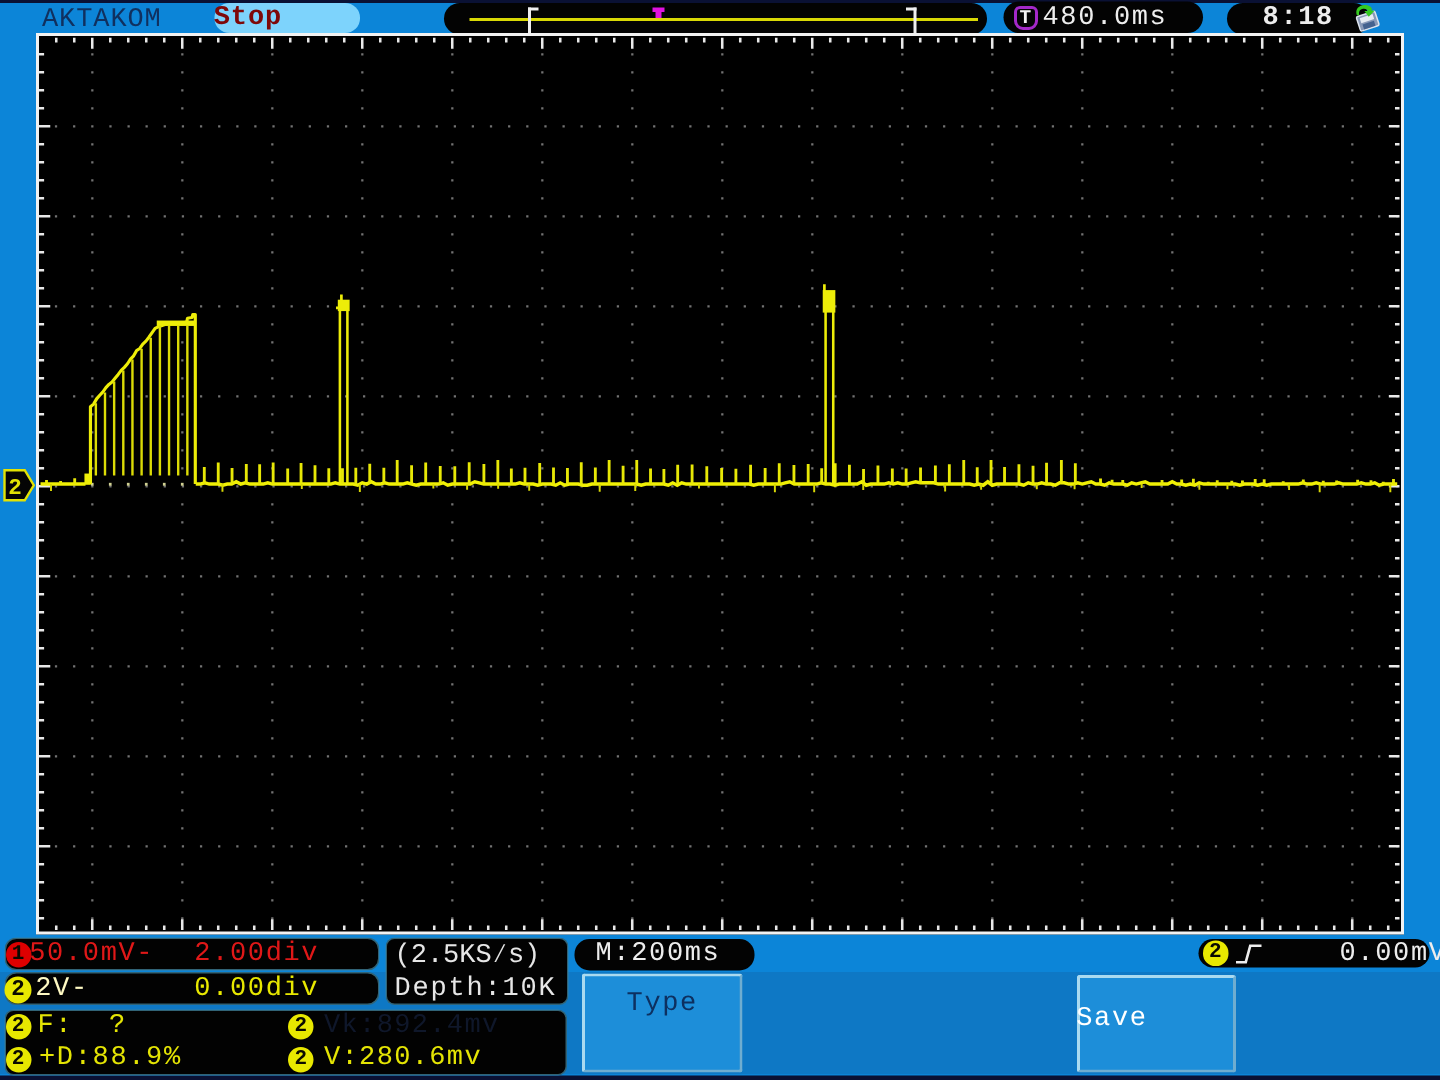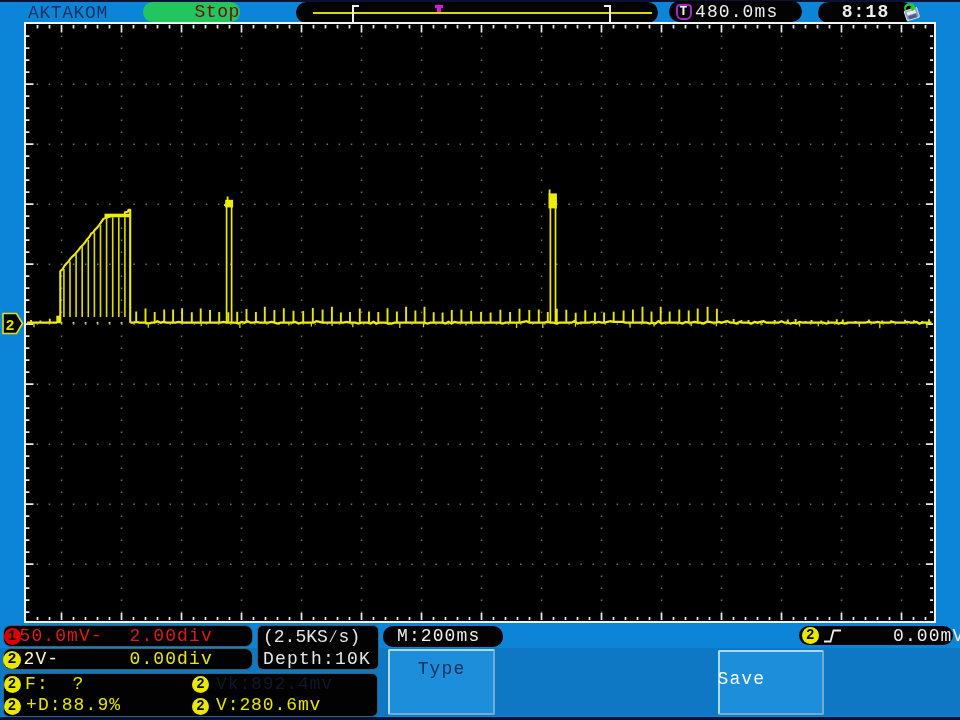--- a/index.html
+++ b/index.html
@@ -9,22 +9,22 @@
   .btn{position:absolute;background:#1d8ed9;border-style:solid;border-width:2px;
        border-color:#aadaf0 #6fadd0 #6fadd0 #aadaf0;box-sizing:border-box;border-radius:2px}
 </style></head>
 <body>
 
 <div class="abs" style="left:0;top:0;width:960px;height:2px;background:#0a1134"></div>
 <div class="abs" style="left:0;top:716.5px;width:960px;height:3.5px;background:#0a1134"></div>
 
 <div class="abs t18" style="left:28px;top:1.5px;height:22px;line-height:22px;color:#10305f;letter-spacing:0.6px">AKTAKOM</div>
 
-<div class="abs" style="left:142.5px;top:2px;width:97.5px;height:19.5px;background:#22c55e;border-radius:10px/9.75px;
-     text-align:right;line-height:20px;color:#7e0808;font-size:18px;font-weight:normal;letter-spacing:0.6px">Stop</div>
+<div class="abs" style="left:142.5px;top:2px;width:97.5px;height:19.5px;background:#7dd3fc;border-radius:10px/9.75px;
+     text-align:left;line-height:20px;color:#7e0808;font-size:18px;font-weight:bold;letter-spacing:0.6px">Stop</div>
 
 <div class="abs" style="left:296px;top:1.5px;width:362px;height:21.5px;background:#030303;border-radius:11px"></div>
 <div class="abs" style="left:313px;top:12px;width:339px;height:1.6px;background:#d9d905"></div>
 <div class="abs" style="left:351.5px;top:5px;width:5px;height:14.5px;border:2px solid #efefef;border-right:none"></div>
 <div class="abs" style="left:603.5px;top:5px;width:5px;height:14.5px;border:2px solid #efefef;border-left:none"></div>
 <div class="abs" style="left:434.5px;top:4.5px;width:8px;height:3px;background:#e012e0"></div>
 <div class="abs" style="left:436.5px;top:7.5px;width:4px;height:4px;background:#e012e0"></div>
 
 <div class="abs" style="left:669px;top:0.5px;width:133px;height:21.5px;background:#030303;border-radius:11px"></div>
 <div class="abs" style="left:675.5px;top:3.5px;width:12px;height:12px;border:2.6px solid #a428c8;border-radius:4px 4px 6px 6px;

